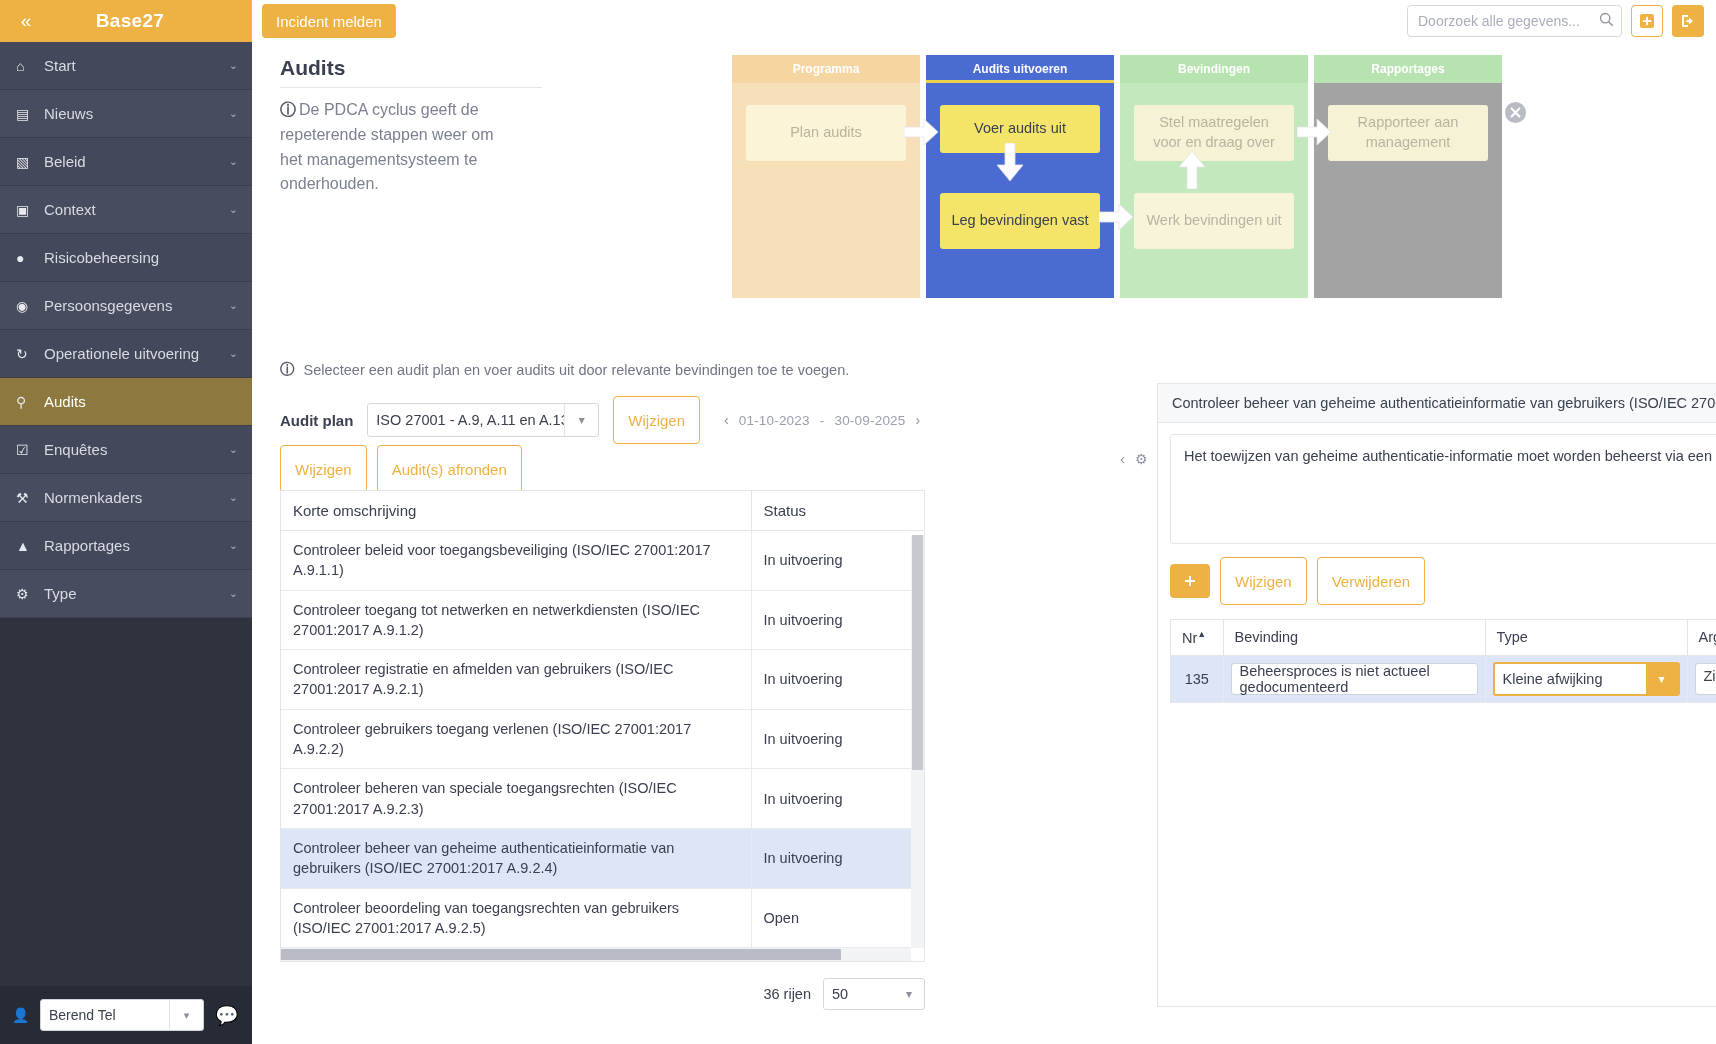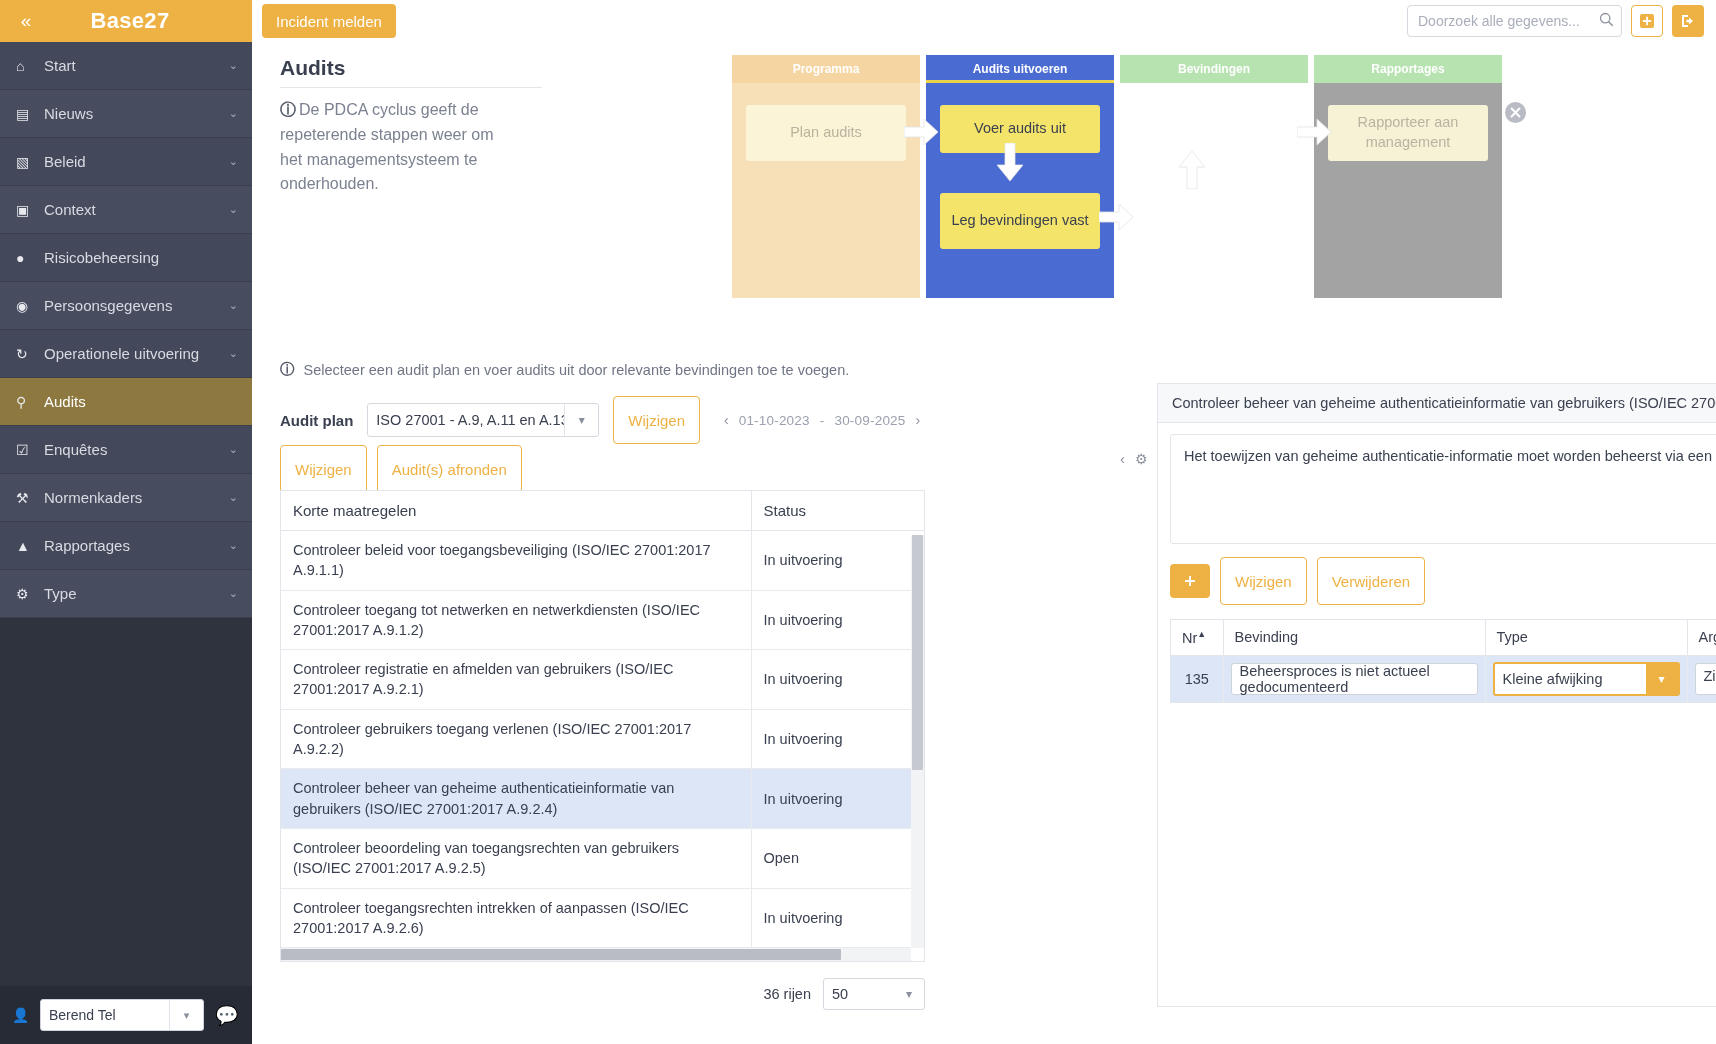--- a/index.html
+++ b/index.html
@@ -24,21 +24,21 @@
     height: 42px; background: #eeb143;
     display: flex; align-items: center;
     color: #ffffff;
   }
   .collapse-btn {
     width: 52px; height: 42px;
     display: flex; align-items: center; justify-content: center;
     font-size: 19px; color: #ffffff; cursor: pointer;
   }
   .brand-name {
-    font-size: 22px; font-weight: bold; letter-spacing: .3px;
+    font-size: 19px; font-weight: bold; letter-spacing: .3px;
     flex: 1; text-align: center; padding-right: 44px;
   }
   .nav { flex: 1; overflow: hidden; }
   .nav-item {
     height: 48px; display: flex; align-items: center;
     padding: 0 14px 0 16px;
     color: #d8dbe2; font-size: 15px;
     border-bottom: 1px solid #3a3f4b;
     cursor: pointer; background: #43485a;
   }
@@ -409,20 +409,24 @@
           </div>
           <div class="pdca-col active">
             <div class="pdca-col-head" style="background: rgb(74, 107, 209);">Audits uitvoeren</div>
             <div class="pdca-col-body" style="background: rgb(74, 107, 209);">
               <div class="pdca-card on" style="background: rgb(245, 228, 106); top: 110px; height: 56px;">Leg bevindingen vast</div>
               <div class="pdca-card on" style="background: rgb(245, 228, 106); top: 22px; height: 48px;">Voer audits uit</div>
             </div>
           </div>
           <div class="pdca-col">
             <div class="pdca-col-head" style="background: rgb(183, 227, 176);">Bevindingen</div>
+            <div class="pdca-col-body" style="background: rgb(195, 232, 189);">
+              <div class="pdca-card dim" style="background: rgb(246, 242, 214); top: 22px; height: 56px;">Stel maatregelen voor en draag over</div>
+              <div class="pdca-card dim" style="background: rgb(248, 244, 218); top: 110px; height: 56px;">Werk bevindingen uit</div>
+            </div>
           </div>
           <div class="pdca-col">
             <div class="pdca-col-head" style="background: rgb(183, 227, 176);">Rapportages</div>
             <div class="pdca-col-body" style="background: #a3a3a3;">
               <div class="pdca-card dim" style="background: rgb(246, 242, 214); top: 22px; height: 56px;">Rapporteer aan management</div>
             </div>
           </div>
           <svg width="34" height="26" style="position: absolute; left: 172px; top: 64px; z-index: 8;">
             <path d="M0 8 h20 v-8 l14 13 l-14 13 v-8 H0 z" fill="#ffffff" stroke="#e3e3e3" stroke-width="0.8"></path>
           </svg>
@@ -476,39 +480,43 @@
 
     <div class="gear-row">
       <span style="font-size:15px;">‹</span>
       <span>⚙</span>
     </div>
 
     <div class="tbl-wrap">
       <table class="grid">
         <thead>
           <tr>
-            <th class="col-desc">Korte maatregelen</th>
+            <th class="col-desc">Korte omschrijving</th>
             <th class="col-status">Status</th>
           </tr>
         </thead>
         <tbody id="audit-rows">
             <tr class="">
               <td class="col-desc">Controleer beleid voor toegangsbeveiliging (ISO/IEC 27001:2017 A.9.1.1)</td>
               <td class="col-status">In uitvoering</td>
             </tr>
             <tr class="">
               <td class="col-desc">Controleer toegang tot netwerken en netwerkdiensten (ISO/IEC 27001:2017 A.9.1.2)</td>
               <td class="col-status">In uitvoering</td>
             </tr>
             <tr class="">
               <td class="col-desc">Controleer registratie en afmelden van gebruikers (ISO/IEC 27001:2017 A.9.2.1)</td>
               <td class="col-status">In uitvoering</td>
             </tr>
             <tr class="">
               <td class="col-desc">Controleer gebruikers toegang verlenen (ISO/IEC 27001:2017 A.9.2.2)</td>
+              <td class="col-status">In uitvoering</td>
+            </tr>
+            <tr class="">
+              <td class="col-desc">Controleer beheren van speciale toegangsrechten (ISO/IEC 27001:2017 A.9.2.3)</td>
               <td class="col-status">In uitvoering</td>
             </tr>
             <tr class="sel">
               <td class="col-desc">Controleer beheer van geheime authenticatieinformatie van gebruikers (ISO/IEC 27001:2017 A.9.2.4)</td>
               <td class="col-status">In uitvoering</td>
             </tr>
             <tr class="">
               <td class="col-desc">Controleer beoordeling van toegangsrechten van gebruikers (ISO/IEC 27001:2017 A.9.2.5)</td>
               <td class="col-status">Open</td>
             </tr>

